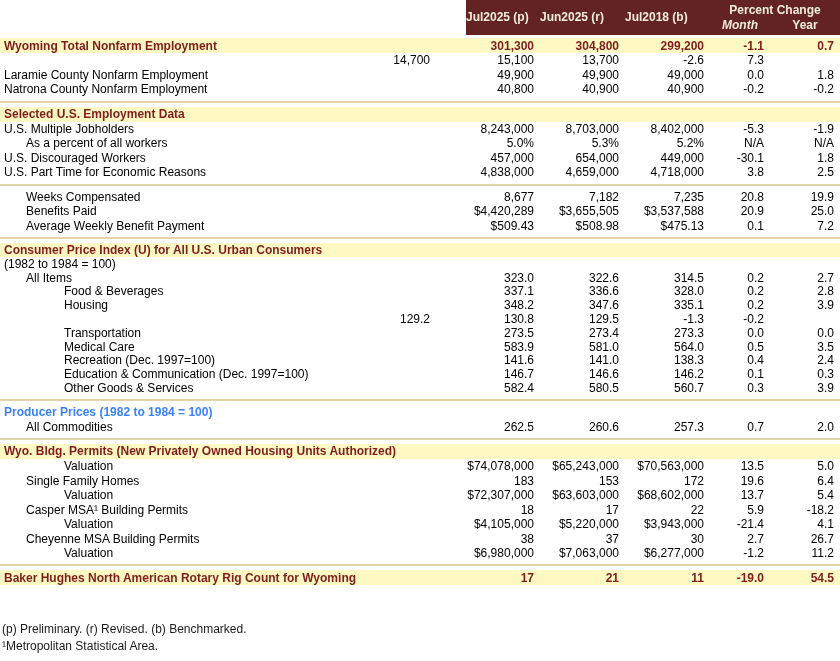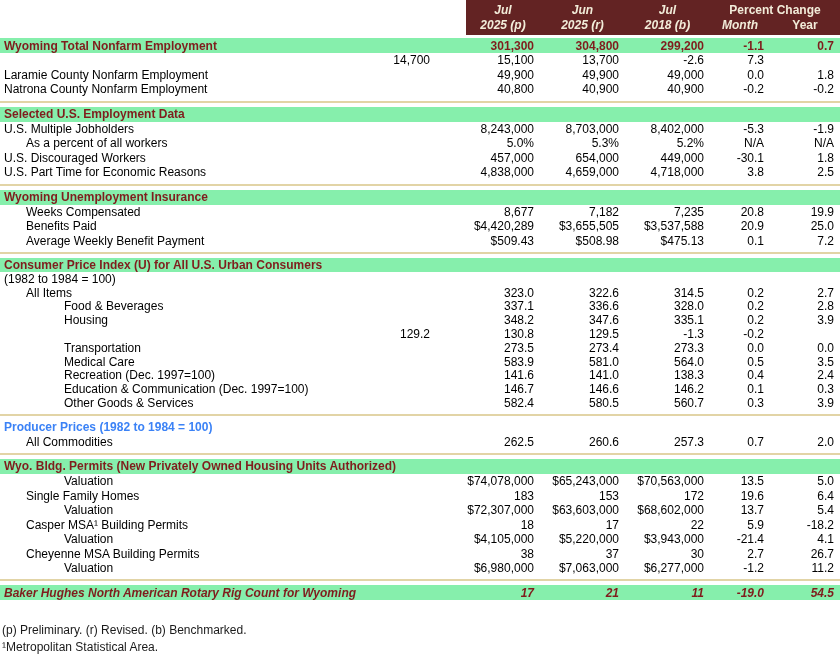--- a/index.html
+++ b/index.html
@@ -23,39 +23,39 @@
   .cell.label.i2{padding-left:64px;}
   .cell.val{text-align:right;padding-right:6px;}
 
   
   .header-band{display:flex;height:35px;margin-bottom:3px;}
   .header-spacer{width:466px;}
   .maroon{
     flex:1;background:#632323;color:#f2ecd9;font-weight:bold;
     display:flex;align-items:stretch;font-size:12px;
   }
-  .hcol{display:flex;flex-direction:column;justify-content:center;align-items:center;line-height:15px;font-style:italic;}
+  .hcol{display:flex;flex-direction:row;justify-content:flex-start;align-items:center;line-height:15px;}
   .hcol.c1{width:74px;}
   .hcol.c2{width:85px;}
   .hcol.c3{width:85px;}
   .pct-group{width:130px;display:flex;flex-direction:column;justify-content:center;line-height:15px;}
   .pct-label{text-align:center;}
   .pct-sub{display:flex;}
   .pct-sub .sub1{width:60px;text-align:center;font-style:italic;}
   .pct-sub .sub2{width:70px;text-align:center;}
 
   
   .section{border-bottom:2px solid #e2d4a6;padding-bottom:4px;margin-bottom:4px;}
-  .section.no-divider{border-bottom:none;padding-bottom:12px;margin-bottom:8px;font-style:italic;}
+  .section.no-divider{border-bottom:none;padding-bottom:12px;margin-bottom:8px;}
   .section.compact .row{height:13.8px;}
-  .row.tan{background:#86efac;color:#7f1d1d;font-weight:bold;height:15px;}
+  .row.tan{background:#fef9c3;color:#7f1d1d;font-weight:bold;height:15px;}
   .row.plain-title{font-weight:bold;color:#3b82f6;}
 
   
-  .footnotes{margin-top:10px;padding-left:2px;line-height:17px;color:#1a1a1a;}
+  .footnotes{margin-top:24px;padding-left:2px;line-height:17px;color:#1a1a1a;}
 </style>
 </head>
 <body>
 
 <div class="page">
 
   <div class="header-band">
     <div class="header-spacer"></div>
     <div class="maroon">
       <div class="hcol c1">
@@ -150,28 +150,20 @@
         <div class="row data">
           <div class="cell label i0">U.S. Part Time for Economic Reasons</div>
           <div class="cell val">4,838,000</div>
           <div class="cell val">4,659,000</div>
           <div class="cell val">4,718,000</div>
           <div class="cell val">3.8</div>
           <div class="cell val">2.5</div>
         </div>
       </div>
       <div class="section">
-        <div class="row tan">
-          <div class="cell label i0">Wyoming Unemployment Insurance</div>
-          <div class="cell val"></div>
-          <div class="cell val"></div>
-          <div class="cell val"></div>
-          <div class="cell val"></div>
-          <div class="cell val"></div>
-        </div>
         <div class="row data">
           <div class="cell label i1">Weeks Compensated</div>
           <div class="cell val">8,677</div>
           <div class="cell val">7,182</div>
           <div class="cell val">7,235</div>
           <div class="cell val">20.8</div>
           <div class="cell val">19.9</div>
         </div>
         <div class="row data">
           <div class="cell label i1">Benefits Paid</div>

